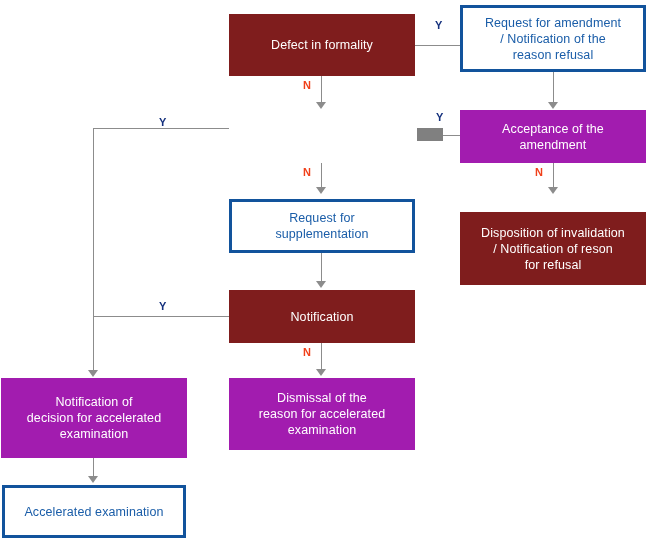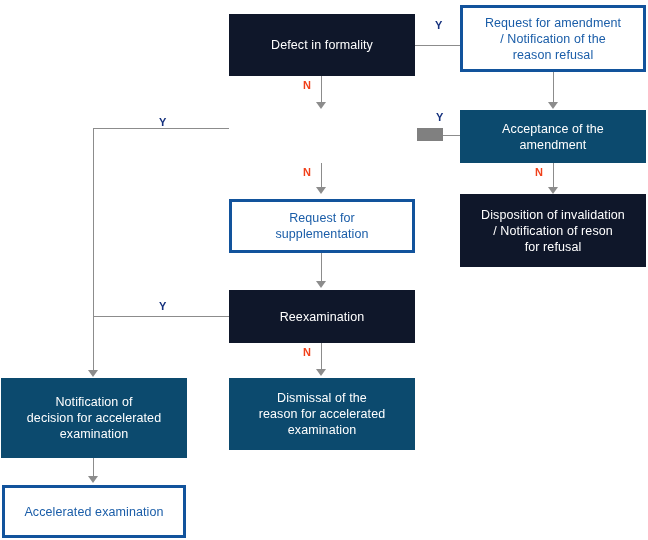--- a/index.html
+++ b/index.html
@@ -24,26 +24,26 @@
     justify-content:center;
     text-align:center;
     font-size:12.5px;
     line-height:16px;
     letter-spacing:0.1px;
     padding:2px 6px;
   }
   .node .lbl{display:block;white-space:pre-line;}
 
   .node.blue{
-    background:#0f172a;
+    background:#7f1d1d;
     color:#ffffff;
     border:none;
   }
   .node.gray{
-    background:#0c4a6e;
+    background:#a21caf;
     color:#ffffff;
     border:none;
   }
   .node.outline{
     background:#ffffff;
     color:#1a5da8;
     border:3px solid #12539c;
     font-weight:normal;
   }
 
@@ -140,28 +140,28 @@
   <div class="node gray" style="left:460px;top:110px;width:186px;height:53px;">
     <span class="lbl">Acceptance of the
 amendment</span>
   </div>
 
   <div class="node outline" style="left:229px;top:199px;width:186px;height:54px;">
     <span class="lbl">Request for
 supplementation</span>
   </div>
 
-  <div class="node blue" style="left:460px;top:194px;width:186px;height:73px;">
+  <div class="node blue" style="left:460px;top:212px;width:186px;height:73px;">
     <span class="lbl">Disposition of invalidation
 / Notification of reson
 for refusal</span>
   </div>
 
   <div class="node blue" style="left:229px;top:290px;width:186px;height:53px;">
-    <span class="lbl">Reexamination</span>
+    <span class="lbl">Notification</span>
   </div>
 
   <div class="node gray" style="left:1px;top:378px;width:186px;height:80px;">
     <span class="lbl">Notification of
 decision for accelerated
 examination</span>
   </div>
 
   <div class="node gray" style="left:229px;top:378px;width:186px;height:72px;">
     <span class="lbl">Dismissal of the

